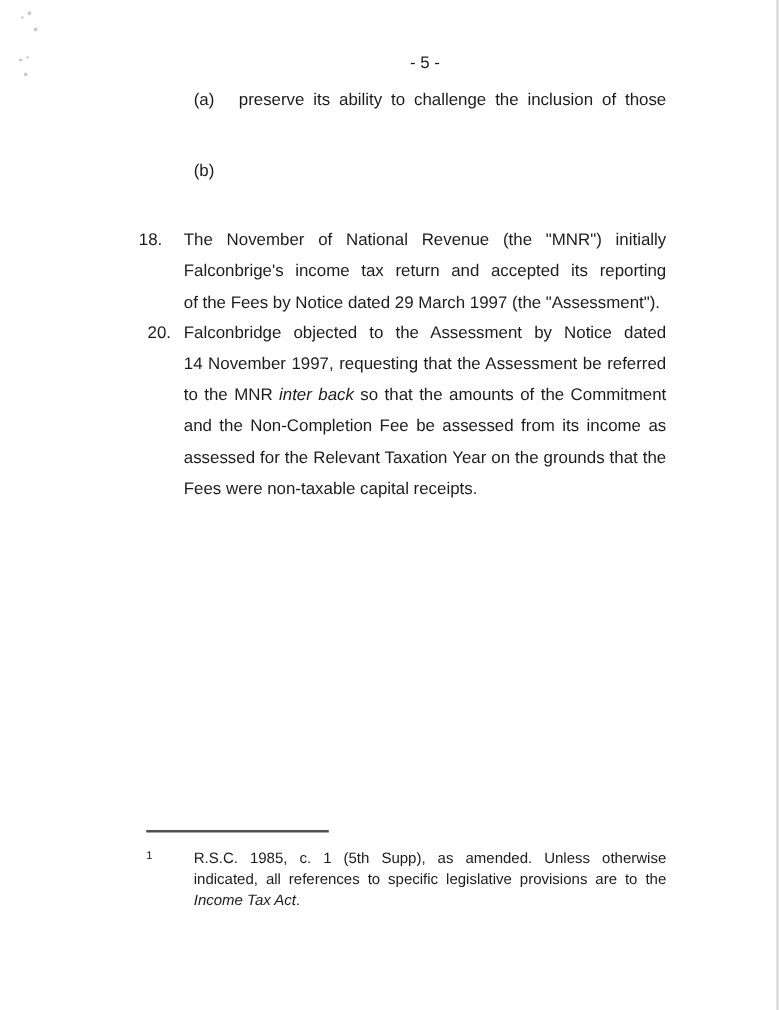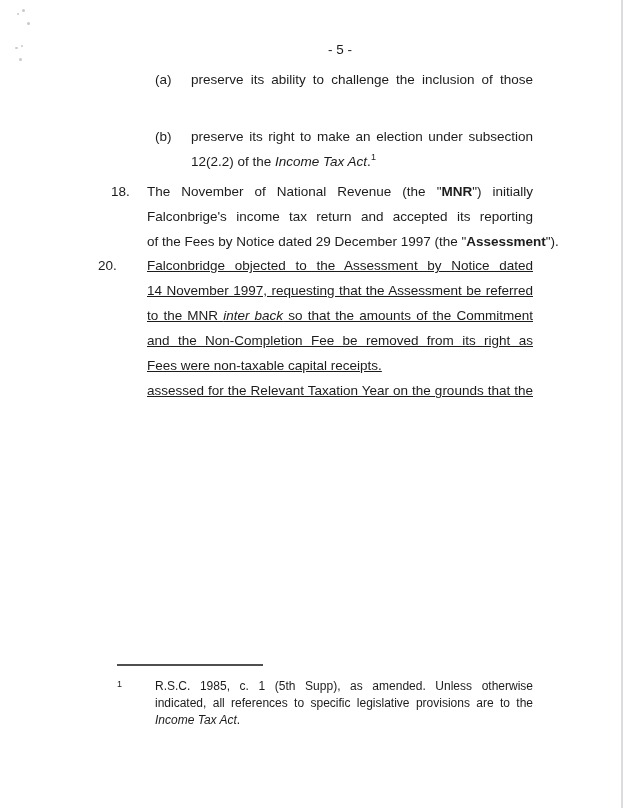--- a/index.html
+++ b/index.html
@@ -6,21 +6,21 @@
   #page{
     position:relative;width:624px;height:808px;background:#ffffff;overflow:hidden;
     font-family:"Liberation Sans","DejaVu Sans",sans-serif;color:#1c1c1c;
   }
   .abs{position:absolute;}
   
   .bodytext{font-size:13.5px;line-height:25px;color:#1c1c1c;}
   .line{height:25px;white-space:nowrap;}
   .jline{white-space:normal;text-align:justify;text-align-last:justify;overflow:hidden;}
   .lastline{text-align:left;text-align-last:left;}
-  .b{font-weight:bold;margin-top:27px;}
+  .b{font-weight:normal;margin-top:27px;}
   .i{font-style:italic;}
   sup.fnref{font-size:9px;vertical-align:6px;line-height:0;}
   
   #page-number{top:37px;left:147px;width:386px;text-align:center;font-size:13.5px;line-height:25px;}
   
   .para-num{font-size:13.5px;line-height:25px;}
   
   #footnote-rule{left:117px;top:664px;width:146px;height:2px;background:#4f4f4f;}
   #footnote-marker{left:117px;top:676px;font-size:9px;line-height:17px;}
   .fn-text{font-size:12px;line-height:17px;}
@@ -43,48 +43,42 @@
   <div id="edge-line"></div>
 
   <div id="page-number" class="abs">- 5 -</div>
 
   <div class="abs para-num" style="left:155px;top:67px;">(a)</div>
   <div class="abs bodytext" style="left:191px;top:67px;width:342px;">
     <div class="line jline">preserve its ability to challenge the inclusion of those Fees;</div>
   </div>
 
   <div class="abs para-num" style="left:155px;top:124px;">(b)</div>
-  <div class="abs bodytext" style="left:191px;top:124px;width:342px;">
-    <div class="line jline">preserve its right to make an election under subsection</div>
-    <div class="line lastline">
-      <span>12(2.2) of the </span><span class="i">Income Tax Act</span><span>.</span><sup class="fnref">1</sup>
-    </div>
-  </div>
 
   <div class="abs para-num" style="left:111px;top:179px;">18.</div>
   <div class="abs bodytext" style="left:147px;top:179px;width:386px;">
     <div class="line jline">
       <span>The November of National Revenue (the "</span><span class="b">MNR</span><span>") initially assessed</span>
     </div>
     <div class="line jline">Falconbrige's income tax return and accepted its reporting treatment</div>
     <div class="line lastline">
-      <span>of the Fees by Notice dated 29 December 1997 (the "</span><span class="b">Assessment</span><span>").</span>
+      <span>of the Fees by Notice dated 29 March 1997 (the "</span><span class="b">Assessment</span><span>").</span>
     </div>
   </div>
 
-  <div class="abs para-num" style="left:98px;top:253px;">20.</div>
-  <div class="abs bodytext" style="left:147px;top:253px;width:386px;text-decoration:underline;">
+  <div class="abs para-num" style="left:118px;top:253px;">20.</div>
+  <div class="abs bodytext" style="left:147px;top:253px;width:386px;">
     <div class="line jline">Falconbridge objected to the Assessment by Notice dated</div>
     <div class="line jline">14 November 1997, requesting that the Assessment be referred back</div>
     <div class="line jline">
       <span>to the MNR </span><span class="i">inter back</span><span> so that the amounts of the Commitment Fee</span>
     </div>
-    <div class="line jline">and the Non-Completion Fee be removed from its right as</div>
+    <div class="line jline">and the Non-Completion Fee be assessed from its income as</div>
+    <div class="line jline">assessed for the Relevant Taxation Year on the grounds that the</div>
     <div class="line lastline">Fees were non-taxable capital receipts.</div>
-    <div class="line jline">assessed for the Relevant Taxation Year on the grounds that the</div>
   </div>
 
   <div id="footnote-rule" class="abs"></div>
 
   <div id="footnote-marker" class="abs">1</div>
   <div class="abs fn-text" style="left:155px;top:678px;width:378px;">
     <div class="fn-line jline">R.S.C. 1985, c. 1 (5th Supp), as amended. Unless otherwise</div>
     <div class="fn-line jline">indicated, all references to specific legislative provisions are to the</div>
     <div class="fn-line lastline">
       <span class="i">Income Tax Act</span><span>.</span>

